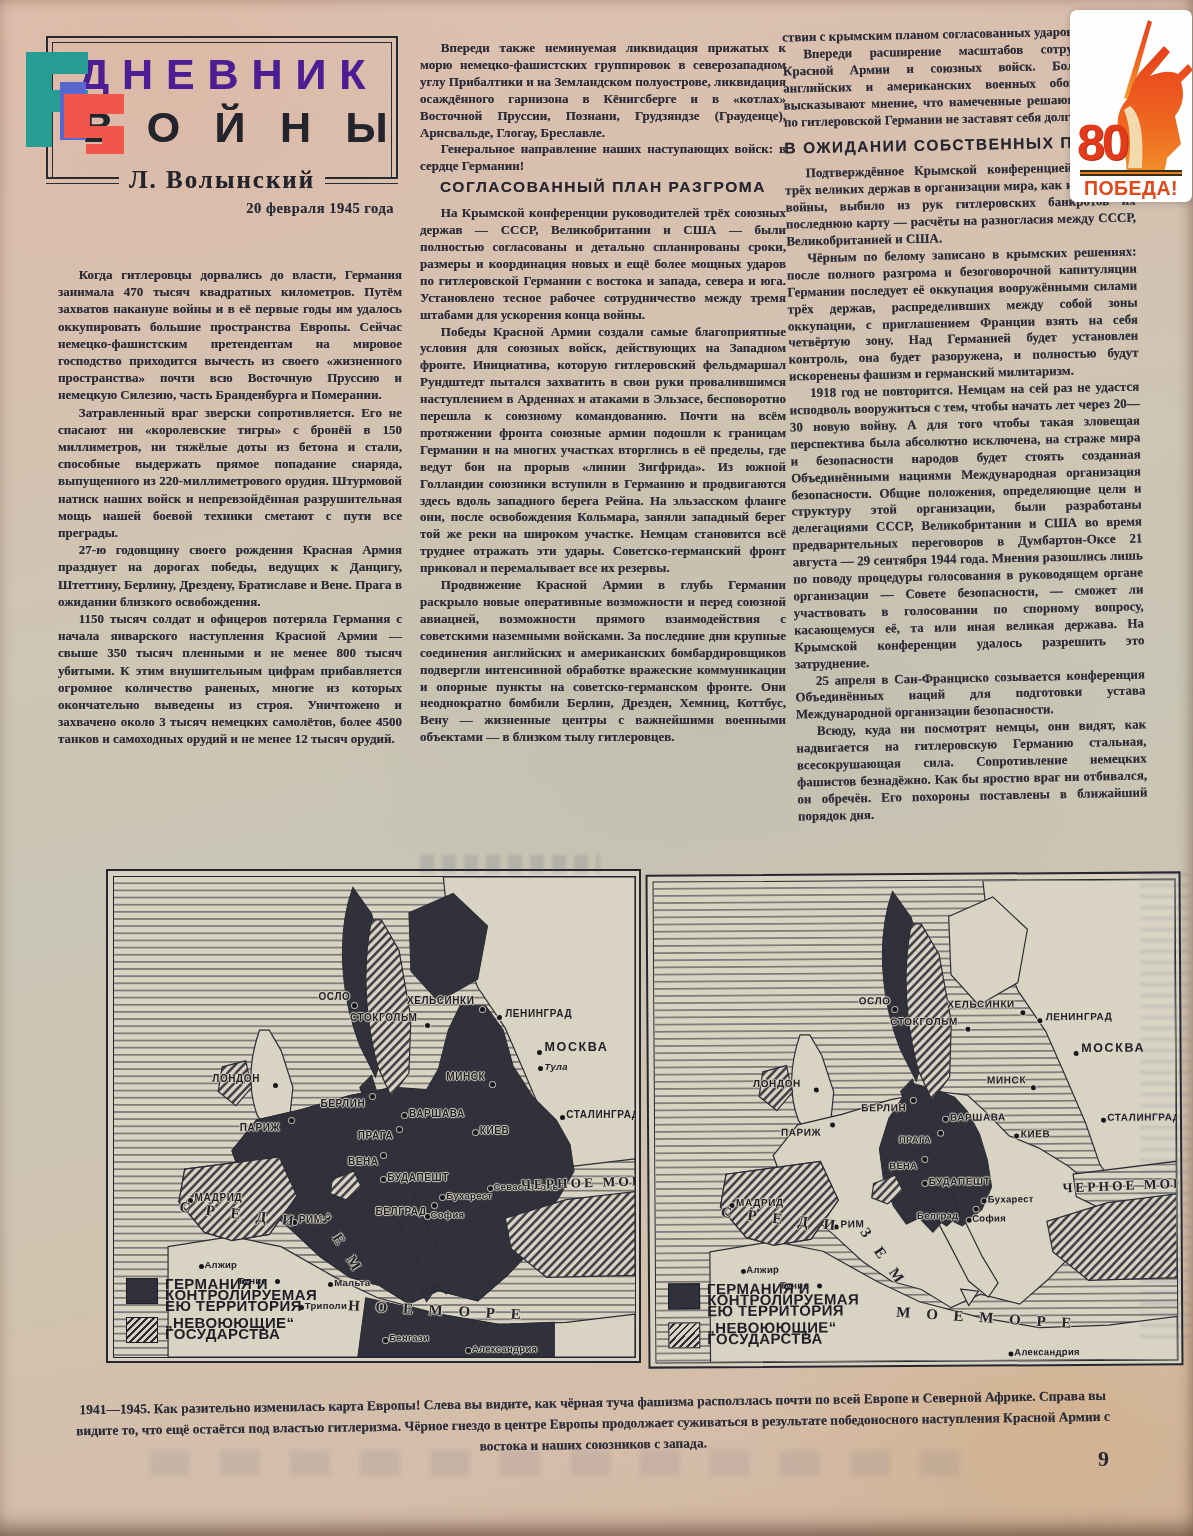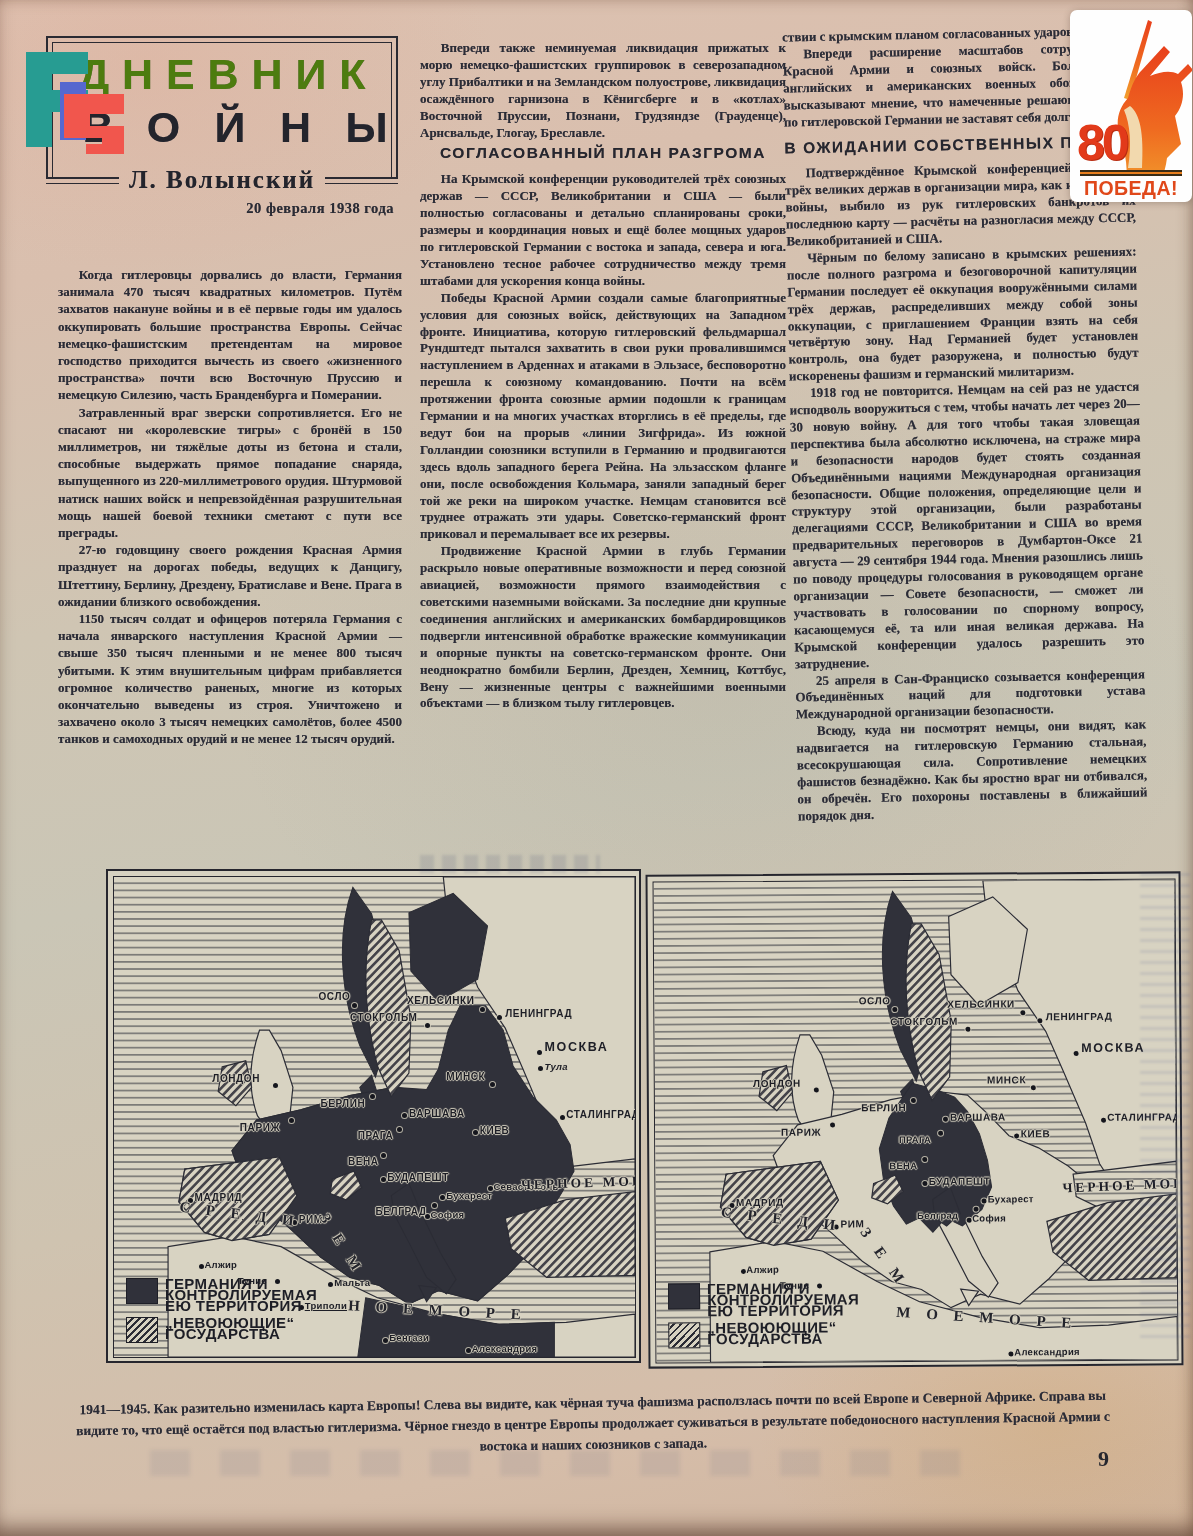--- a/index.html
+++ b/index.html
@@ -17,21 +17,21 @@
   }
   .abs{position:absolute}
   .ink{text-shadow:0 0 .5px rgba(40,40,60,.55)}
 
   
   .mast{left:46px;top:36px;width:348px;height:140px;border:2px solid #2a2a32;border-bottom:none;
         background:transparent;text-align:center}
   .mast::after{content:"";position:absolute;left:4px;right:4px;top:4px;bottom:0;
         border:1px solid #2a2a32;border-bottom:none;pointer-events:none}
   .mast-l1{margin-top:12px;font-family:"Liberation Sans",sans-serif;font-weight:700;font-size:43px;
-        letter-spacing:.30em;text-indent:.30em;color:#4d7c0f}
+        letter-spacing:.30em;text-indent:.30em;color:#4c1d95}
   .mast-l2{margin-top:4px;font-family:"Liberation Sans",sans-serif;font-weight:700;font-size:43px;
         letter-spacing:.80em;text-indent:.80em;color:#23242c}
   .mast-author{position:absolute;left:-2px;right:-2px;bottom:-16px;display:flex;align-items:center;gap:10px}
   .mast-author .rule{flex:1;height:4px;border-top:2px solid #2a2a32;border-bottom:1px solid #2a2a32}
   .mast-author .nm{font-family:"Liberation Serif",serif;font-weight:700;font-size:25px;letter-spacing:2px;color:#23242c;white-space:nowrap}
   .date{left:46px;top:200px;width:348px;text-align:right;font-weight:700;font-size:14.5px;letter-spacing:.5px}
 
   
   .clogo{left:8px;top:24px;width:118px;height:130px;z-index:30}
 
@@ -118,21 +118,21 @@
 
 <header class="abs mast">
   <div class="mast-l1 ink">ДНЕВНИК</div>
   <div class="mast-l2 ink">ВОЙНЫ</div>
   <div class="mast-author">
     <span class="rule"></span>
     <span class="nm ink">Л.  Волынский</span>
     <span class="rule"></span>
   </div>
 </header>
-<div class="abs date ink">20 февраля 1938 года</div>
+<div class="abs date ink">20 февраля 1945 года</div>
 
 <div class="abs badge">
   <svg width="122" height="160" viewBox="0 0 122 160">
     <defs>
       <linearGradient id="stg" x1="0" y1="0" x2="0" y2="1">
         <stop offset="0" stop-color="#e8401c"></stop>
           <stop offset=".55" stop-color="#ef6a20"></stop>
           <stop offset="1" stop-color="#f2a12e"></stop>
       </linearGradient>
     </defs>
@@ -150,20 +150,21 @@
       <p>Когда гитлеровцы дорвались до власти, Германия занимала 470 тысяч квадратных километров. Путём захватов накануне войны и в её первые годы им удалось оккупировать большие пространства Европы. Сейчас немецко-фашистским претендентам на мировое господство приходится вычесть из своего «жизненного пространства» почти всю Восточную Пруссию и немецкую Силезию, часть Бранденбурга и Померании.</p>
       <p>Затравленный враг зверски сопротивляется. Его не спасают ни «королевские тигры» с бронёй в 150 миллиметров, ни тяжёлые доты из бетона и стали, способные выдержать прямое попадание снаряда, выпущенного из 220-миллиметрового орудия. Штурмовой натиск наших войск и непревзойдённая разрушительная мощь нашей боевой техники сметают с пути все преграды.</p>
       <p>27-ю годовщину своего рождения Красная Армия празднует на дорогах победы, ведущих к Данцигу, Штеттину, Берлину, Дрездену, Братиславе и Вене. Прага в ожидании близкого освобождения.</p>
       <p>1150 тысяч солдат и офицеров потеряла Германия с начала январского наступления Красной Армии — свыше 350 тысяч пленными и не менее 800 тысяч убитыми. К этим внушительным цифрам прибавляется огромное количество раненых, многие из которых окончательно выведены из строя. Уничтожено и захвачено около 3 тысяч немецких самолётов, более 4500 танков и самоходных орудий и не менее 12 тысяч орудий.</p>
     </div>
 </section>
 
 <section class="col ink" id="col2">
   <div>
       <p>Впереди также неминуемая ликвидация прижатых к морю немецко-фашистских группировок в северозападном углу Прибалтики и на Земландском полуострове, ликвидация осаждённого гарнизона в Кёнигсберге и в «котлах» Восточной Пруссии, Познани, Грудзяндзе (Грауденце), Арнсвальде, Глогау, Бреславле.</p>
+      <p>Генеральное направление наших наступающих войск: в сердце Германии!</p>
     </div>
   <h2 class="colhead">СОГЛАСОВАННЫЙ ПЛАН РАЗГРОМА</h2>
   <div>
       <p>На Крымской конференции руководителей трёх союзных держав — СССР, Великобритании и США — были полностью согласованы и детально спланированы сроки, размеры и координация новых и ещё более мощных ударов по гитлеровской Германии с востока и запада, севера и юга. Установлено тесное рабочее сотрудничество между тремя штабами для ускорения конца войны.</p>
       <p>Победы Красной Армии создали самые благоприятные условия для союзных войск, действующих на Западном фронте. Инициатива, которую гитлеровский фельдмаршал Рундштедт пытался захватить в свои руки провалившимся наступлением в Арденнах и атаками в Эльзасе, бесповоротно перешла к союзному командованию. Почти на всём протяжении фронта союзные армии подошли к границам Германии и на многих участках вторглись в её пределы, где ведут бои на прорыв «линии Зигфрида». Из южной Голландии союзники вступили в Германию и продвигаются здесь вдоль западного берега Рейна. На эльзасском фланге они, после освобождения Кольмара, заняли западный берег той же реки на широком участке. Немцам становится всё труднее отражать эти удары. Советско-германский фронт приковал и перемалывает все их резервы.</p>
       <p>Продвижение Красной Армии в глубь Германии раскрыло новые оперативные возможности и перед союзной авиацией, возможности прямого взаимодействия с советскими наземными войсками. За последние дни крупные соединения английских и американских бомбардировщиков подвергли интенсивной обработке вражеские коммуникации и опорные пункты на советско-германском фронте. Они неоднократно бомбили Берлин, Дрезден, Хемниц, Коттбус, Вену — жизненные центры с важнейшими военными объектами — в близком тылу гитлеровцев.</p>
     </div>
 </section>
 
 <section class="col ink" id="col3">
@@ -259,21 +260,21 @@
         <span class="map-label" style="left: 15.4717%; top: 65.5319%;">МАДРИД</span>
         <span class="mdot" style="left: 14.1509%; top: 66.8085%;"></span>
         <span class="map-label" style="left: 35.4717%; top: 70.2128%;">РИМ</span>
         <span class="mdot" style="left: 34.1509%; top: 71.4894%;"></span>
         <span class="map-label sm" style="left: 17.3585%; top: 79.5745%;">Алжир</span>
         <span class="mdot" style="left: 16.2264%; top: 80.6383%;"></span>
         <span class="map-label sm" style="left: 23.7736%; top: 82.9787%;">Тунис</span>
         <span class="mdot" style="left: 30.9434%; top: 83.8298%;"></span>
         <span class="map-label sm" style="left: 42.2642%; top: 83.4043%;">Мальта</span>
         <span class="mdot" style="left: 41.1321%; top: 84.4681%;"></span>
-        <span class="map-label sm" style="left: 36.6038%; top: 88.0851%; text-decoration: underline;">Триполи</span>
+        <span class="map-label sm" style="left: 36.6038%; top: 88.0851%;">Триполи</span>
         <span class="mdot" style="left: 35.4717%; top: 89.1489%;"></span>
         <span class="map-label sm" style="left: 52.8302%; top: 94.8936%; text-align: right;">Бенгази</span>
         <span class="mdot" style="left: 51.6981%; top: 95.9574%;"></span>
         <span class="map-label sm" style="left: 68.6792%; top: 97.0213%;">Александрия</span>
         <span class="mdot" style="left: 67.5472%; top: 98.0851%;"></span>
         <span class="map-label sea" style="left: 12.4528%; top: 68.5106%; transform: rotate(7deg);">С Р Е Д И</span>
         <span class="map-label sea" style="left: 36.9811%; top: 74.8936%; transform: rotate(58deg);">З Е М</span>
         <span class="map-label sea" style="left: 44.9057%; top: 88.5106%; transform: rotate(3deg);">Н О Е     М О Р Е</span>
         <span class="map-label sea2" style="left: 78.1132%; top: 62.1277%; transform: rotate(-2deg);">ЧЕРНОЕ МОРЕ</span>
       </div>

